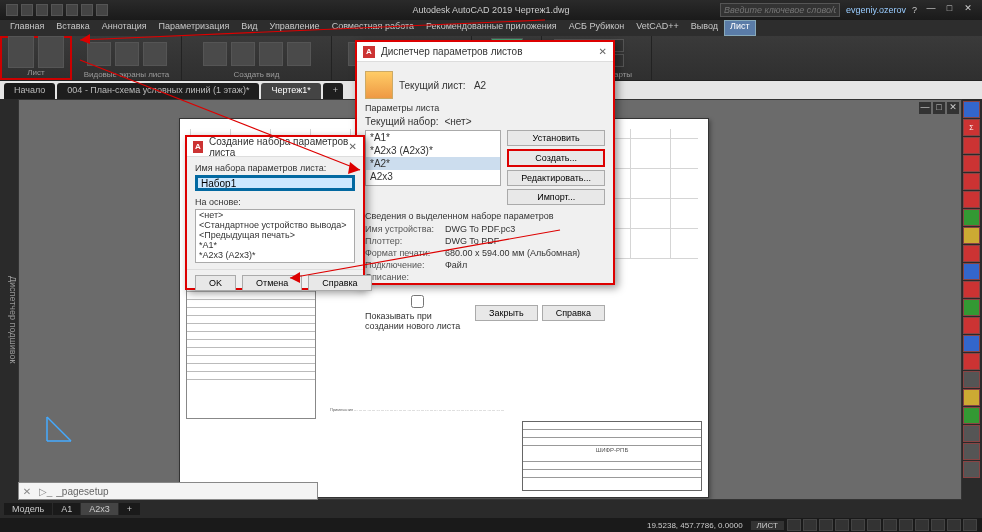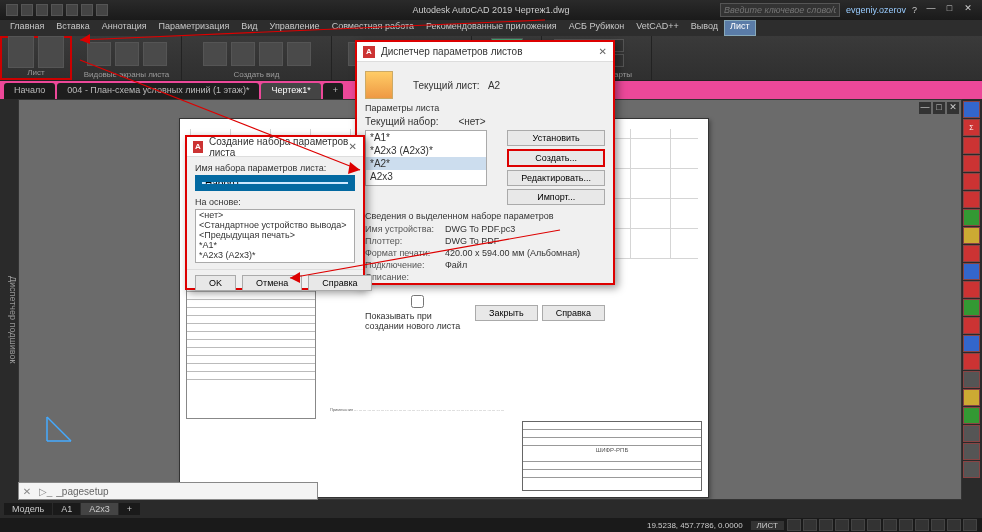--- a/index.html
+++ b/index.html
@@ -26,21 +26,21 @@
 .ribbon-panel .icons { flex:1; display:flex; align-items:center; gap:4px; justify-content:center; }
 .ribbon-panel .icons .ic { width:24px; height:24px; background:#4a4a4a; border:1px solid #555; }
 .ribbon-panel .icons .ic.big { width:32px; height:32px; }
 .ribbon-panel.hl { border:2px solid #c00; }
 .ribbon-panel .lbl { font-size:8px; }
 .ribbon .update .ic { background:linear-gradient(#4a7,#385); }
 .ribbon .styles { display:flex; flex-direction:column; gap:2px; padding:3px 6px; }
 .ribbon .styles .combo { width:70px; height:13px; background:#333; border:1px solid #555; font-size:8px; color:#aaa; padding:0 2px; }
 
 
-.doctabs { height:18px; background:#ec4899; display:flex; align-items:flex-end; padding-left:4px; gap:2px; }
+.doctabs { height:18px; background:#e5e5e5; display:flex; align-items:flex-end; padding-left:4px; gap:2px; }
 .doctabs .tab { height:16px; background:#1e1e1e; color:#bbb; font-size:9px; padding:2px 10px 0; border-radius:3px 3px 0 0; }
 .doctabs .tab.active { background:#444; color:#fff; }
 .doctabs .start { background:#1a1a1a; }
 
 
 .canvas { position:absolute; top:99px; left:18px; right:20px; bottom:32px; background:#6b6b6b; border:1px solid #333; overflow:hidden; }
 .viewctl { position:absolute; top:2px; right:2px; display:flex; gap:2px; }
 .viewctl span { width:12px; height:12px; background:#333; color:#ccc; font-size:9px; text-align:center; }
 .sheet { position:absolute; top:18px; left:160px; width:530px; height:380px; background:#fff; border:1px solid #333; box-shadow:2px 2px 4px rgba(0,0,0,.3); }
 .drawing-lines { position:absolute; top:10px; left:10px; right:10px; height:130px; }
@@ -76,39 +76,39 @@
 .statusbar .sb { width:14px; height:12px; background:#333; margin:0 1px; border:1px solid #444; }
 .statusbar .btn { background:#333; padding:0 6px; margin:0 2px; }
 
 
 .dlg { position:absolute; background:#f0f0f0; border:1px solid #888; box-shadow:3px 3px 8px rgba(0,0,0,.4); font-size:10px; color:#333; }
 .dlg.disp { top:40px; left:355px; width:260px; height:245px; border:2px solid #d00; }
 .dlg .titleb { height:20px; background:#fff; border-bottom:1px solid #ddd; display:flex; align-items:center; padding:0 6px; font-size:10px; }
 .dlg .titleb .aicon { width:12px; height:12px; background:#c33; margin-right:6px; color:#fff; font-size:8px; text-align:center; line-height:12px; font-weight:bold; }
 .dlg .titleb .x { margin-left:auto; color:#666; cursor:pointer; }
 .dlg .body { padding:6px 8px; }
-.dlg .row { display:flex; align-items:center; margin:3px 0; gap:20px; }
+.dlg .row { display:flex; align-items:center; margin:3px 0; gap:6px; }
 .dlg .bigicon { width:28px; height:28px; background:linear-gradient(#fc6,#e94); border:1px solid #ca6; }
 .dlg select,.dlg input[type=text] { border:1px solid #aaa; background:#fff; font-size:10px; height:16px; padding:0 3px; }
 .dlg .list { border:1px solid #aaa; background:#fff; height:56px; overflow:auto; font-size:10px; width:150px; }
 .dlg .list div { padding:1px 4px; }
 .dlg .list div.sel { background:#cde; }
 .dlg .btncol { display:flex; flex-direction:column; gap:3px; }
 .dlg button { background:#e8e8e8; border:1px solid #aaa; font-size:9px; padding:2px 13px; cursor:pointer; }
 .dlg button.hl { border:2px solid #d00; }
 .dlg .details { margin-top:6px; font-size:9px; }
 .dlg .details .dr { display:flex; padding:1px 0; }
 .dlg .details .dk { width:80px; color:#555; }
 .dlg .footer { border-top:1px solid #ddd; padding:5px 8px; display:flex; align-items:center; gap:6px; }
 .dlg .footer .chk { display:flex; align-items:center; gap:3px; font-size:9px;flex-direction:column; }
 .dlg .footer .btns { margin-left:auto; display:flex; gap:4px; }
 
 
 .dlg.create { top:135px; left:185px; width:180px; height:155px; border:2px solid #d00; }
-.dlg.create .txt { width:100%; border:7px solid #0369a1; background:#fff; }
+.dlg.create .txt { width:100%; border:3px solid #0369a1; background:#fff; }
 .dlg.create .txt.sel { background:#cde8ff; }
 .dlg.create .lb { height:54px; width:100%; border:1px solid #aaa; background:#fff; overflow:auto; font-size:9px; }
 .dlg.create .lb div { padding:0 3px; }
 .dlg.create .footer { }
 
 
 .arrows { position:absolute; top:0; left:0; width:982px; height:532px; pointer-events:none; }
 .arrows line { stroke:#d00; stroke-width:1.2; }
 .arrows polygon { fill:#d00; }
 
@@ -359,21 +359,21 @@
       <div class="dr">
           <span class="dk">Имя устройства:</span>
           <span>DWG To PDF.pc3</span>
         </div>
       <div class="dr">
           <span class="dk">Плоттер:</span>
           <span>DWG To PDF</span>
         </div>
       <div class="dr">
           <span class="dk">Формат печати:</span>
-          <span>420.00 x 594.00 мм (Альбомная)</span>
+          <span>680.00 x 594.00 мм (Альбомная)</span>
         </div>
       <div class="dr">
           <span class="dk">Подключение:</span>
           <span>Файл</span>
         </div>
       <div class="dr">
           <span class="dk">Описание:</span>
           <span></span>
         </div>
     </div>

